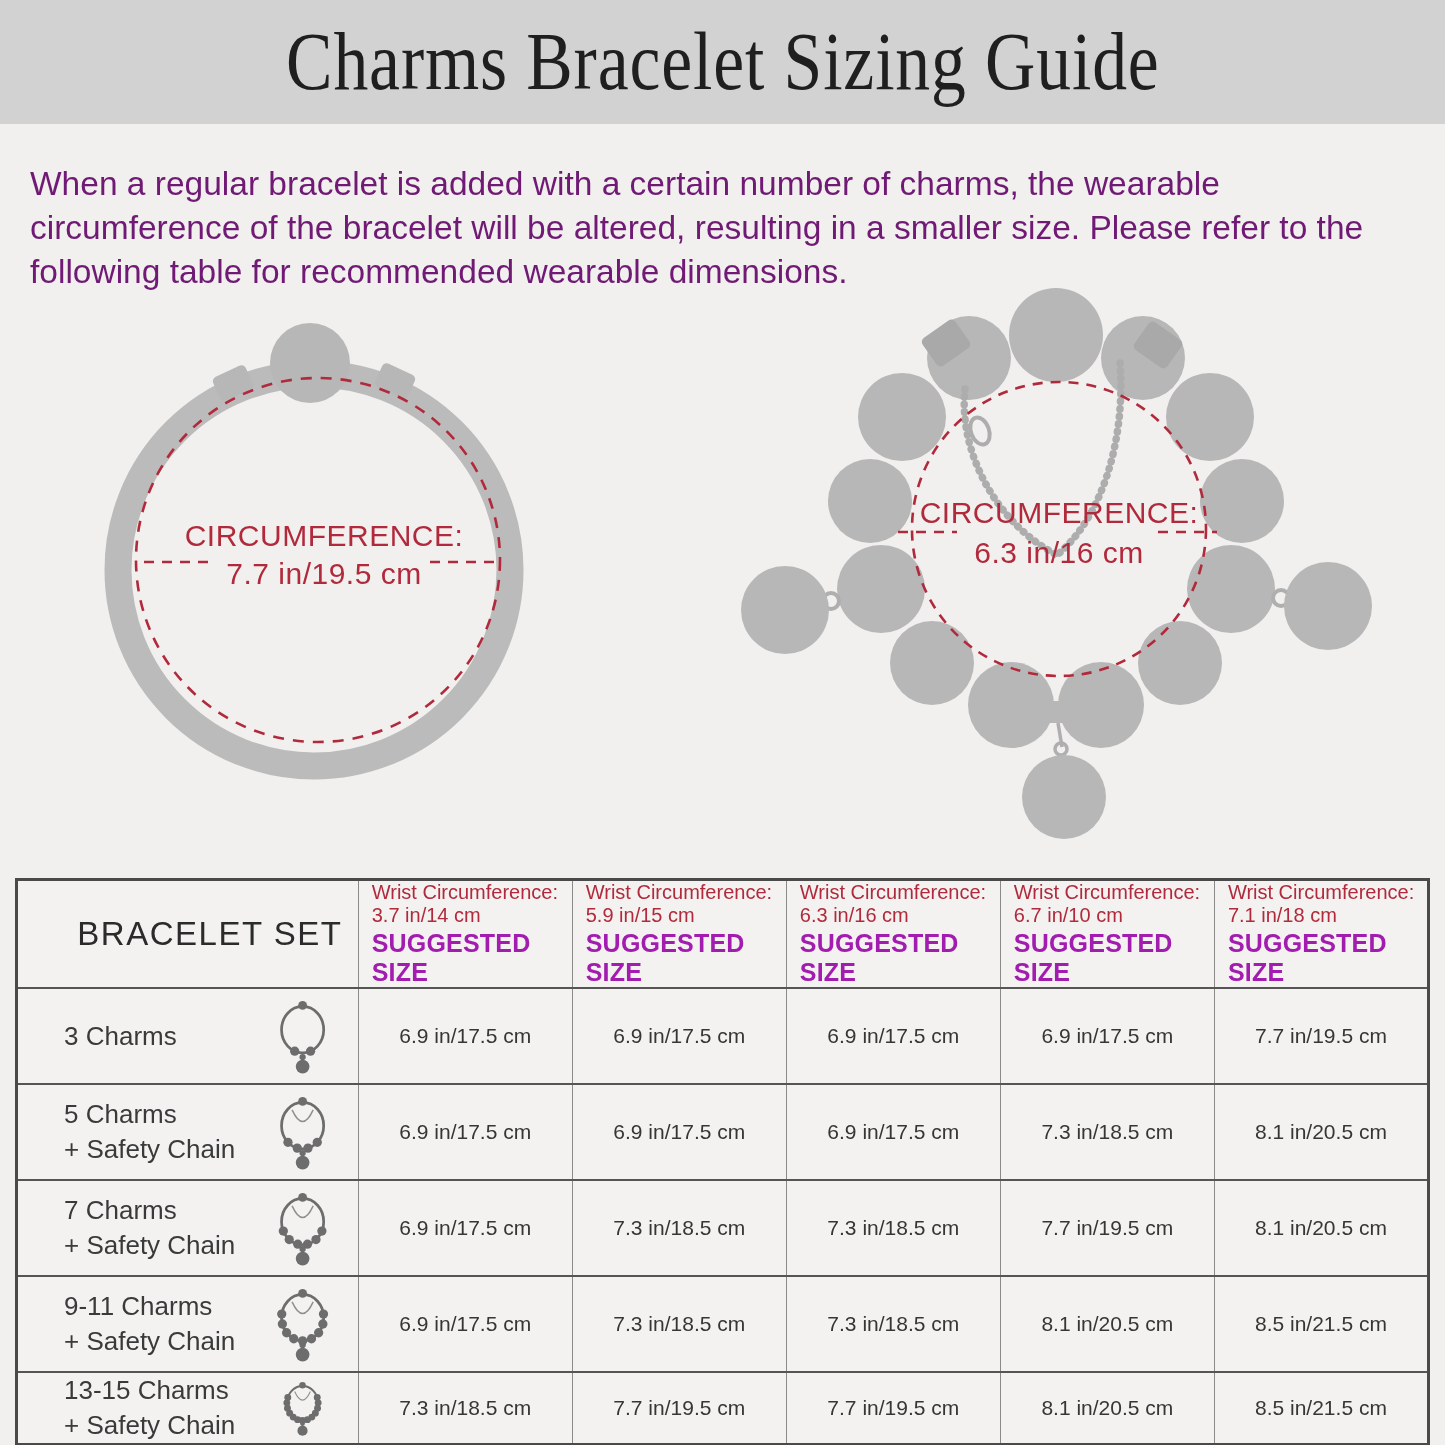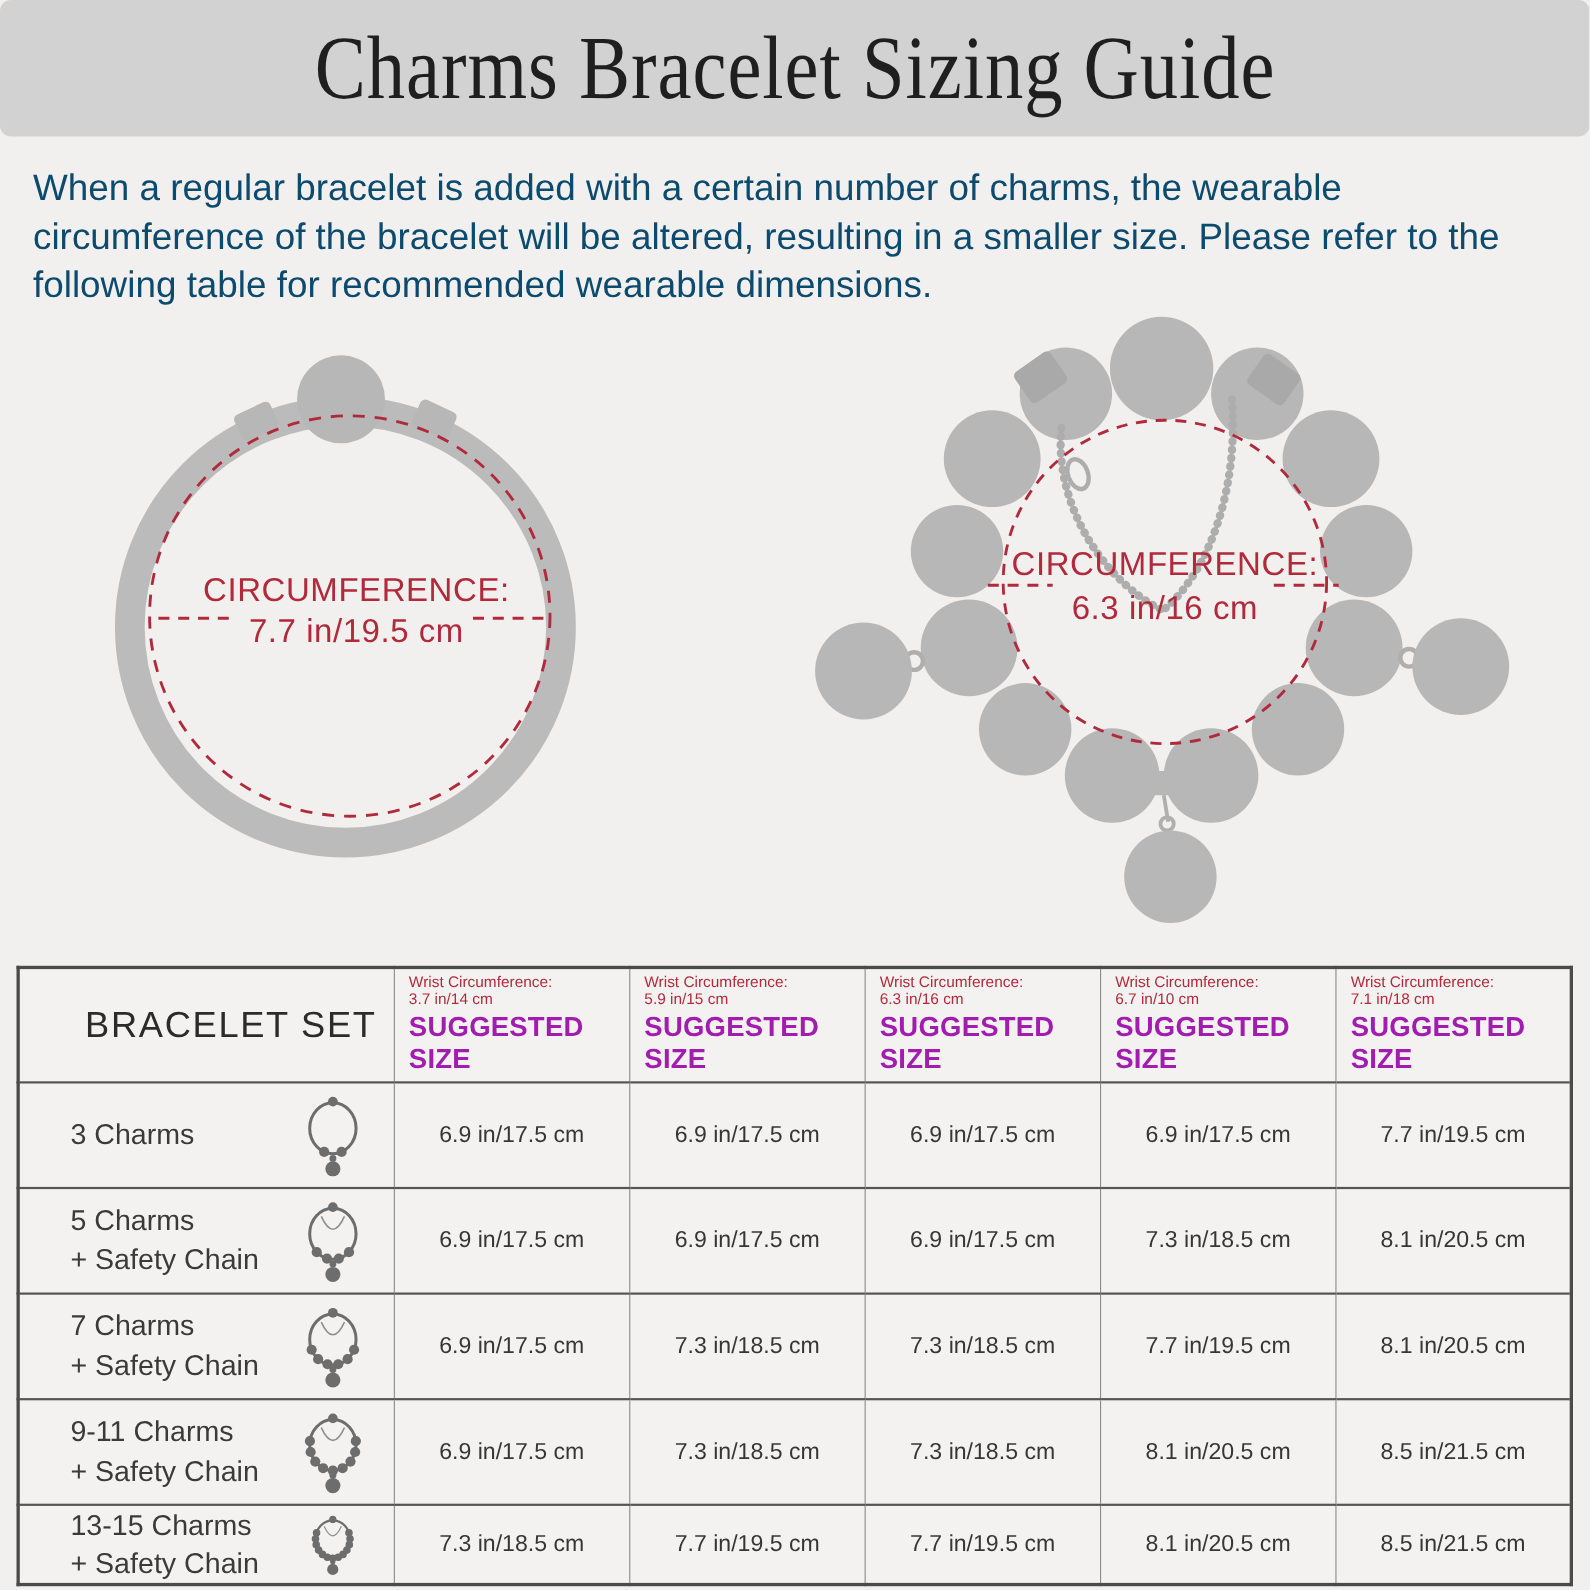--- a/index.html
+++ b/index.html
@@ -3,31 +3,31 @@
 <meta charset="utf-8">
 <style>
   html,body{margin:0;padding:0;background:#f1f0ee;}
   .page{
     position:relative;width:1445px;height:1445px;overflow:hidden;
     background:#f1f0ee;font-family:"Liberation Sans",sans-serif;
   }
   
   .band{
     position:absolute;top:0;left:0;width:1445px;height:124px;
-    background:#d2d2d2;display:flex;align-items:center;justify-content:center;border-radius:10px;
+    background:#d2d2d2;display:flex;align-items:center;justify-content:center;
   }
   .band h1{
     margin:0;font-family:"Liberation Serif",serif;font-weight:500;
     font-size:82px;color:#1f1f1f;white-space:nowrap;letter-spacing:1px;
     transform:scaleX(.85);transform-origin:center;
   }
   
   .intro{
-    position:absolute;top:150px;left:30px;width:1388px;margin:0;
-    font-size:33.5px;line-height:1.32;color:#0c4a6e;
+    position:absolute;top:162px;left:30px;width:1388px;margin:0;
+    font-size:33.5px;line-height:1.32;color:#701a75;
   }
   
   svg.diagram{position:absolute;}
   #plain-diagram{left:58px;top:288px;}
   #charm-diagram{left:728px;top:283px;}
   .gray{fill:#b8b7b7;}
   .gray-stroke{stroke:#bcbbbb;fill:none;}
   .red-dash{stroke:#b12a3c;fill:none;stroke-width:2.6;}
   text.red-label{
     fill:#b12a3c;font-family:"Liberation Sans",sans-serif;
@@ -47,21 +47,21 @@
   thead tr{height:104px;}
   tbody tr{height:96px;padding-left:24px;}
   tbody tr:last-child{height:66px;}
   col.c-set{width:24.2%;}
   col.c-size{width:15.16%;}
   .set-header{
     text-align:center;font-size:33px;letter-spacing:1.5px;
     color:#2b2b2b;font-weight:400;margin-left:44px;
   }
   th .hwrap{padding-left:13px;text-align:left;}
-  .wrist{color:#b12a3c;font-size:14px;line-height:1.13;font-weight:400;}
+  .wrist{color:#b12a3c;font-size:20px;line-height:1.13;font-weight:400;}
   .suggested{color:#a21caf;font-size:25px;margin-top:3px;letter-spacing:.2px;}
   .set-cell-inner{display:flex;align-items:center;height:100%;}
   .labels{flex:1;padding-left:46px;font-size:26px;color:#3a3a3a;line-height:1.35;text-align:left;}
   .labels span{display:block;}
   .icon-box{width:110px;display:flex;justify-content:center;align-items:center;}
   svg.set-icon{height:78px;width:auto;display:block;}
   tbody tr:last-child svg.set-icon{height:58px;}
   td.value{text-align:center;font-size:21px;color:#363636;}
 </style>
 </head>

